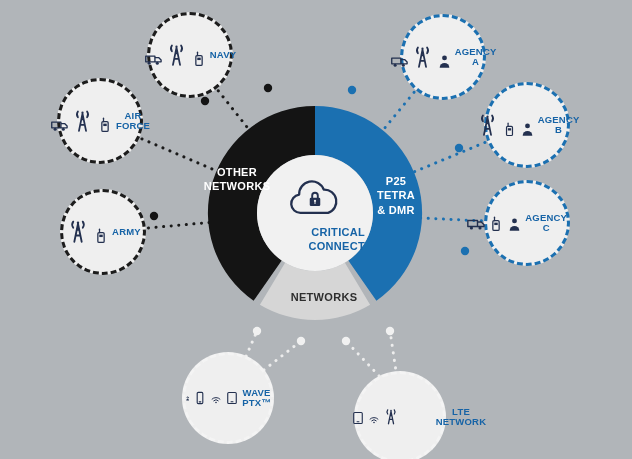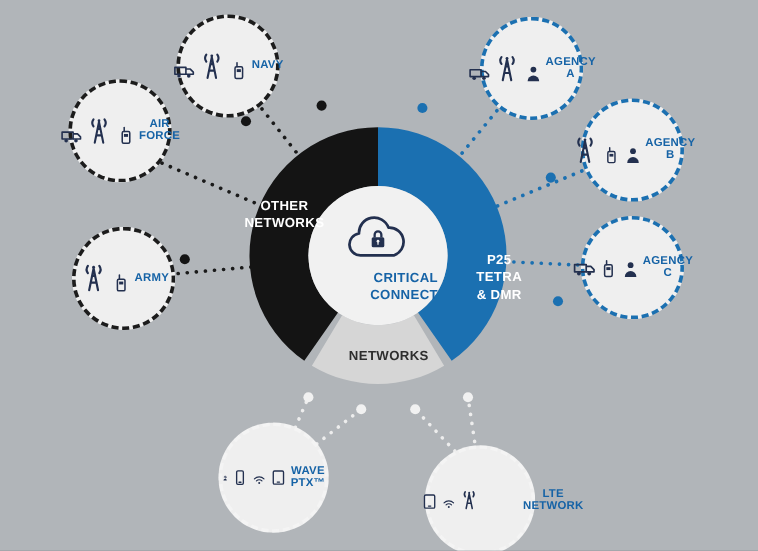--- a/index.html
+++ b/index.html
@@ -123,21 +123,21 @@
       <circle class="dot-u" cx="465" cy="251" r="4.2"></circle>
       <circle class="dot-w" cx="257" cy="331" r="4.2"></circle>
       <circle class="dot-w" cx="301" cy="341" r="4.2"></circle>
       <circle class="dot-w" cx="346" cy="341" r="4.2"></circle>
       <circle class="dot-w" cx="390" cy="331" r="4.2"></circle>
     </g>
   </svg>
 
   <div class="seg-label seg-white" style="left:187px;top:165px;width:100px;">OTHER
 NETWORKS</div>
-  <div class="seg-label seg-white" style="left:380px;top:174px;width:72px;margin-top:36px;">P25
+  <div class="seg-label seg-white" style="left:360px;top:174px;width:72px;">P25
 TETRA
 &amp; DMR</div>
   <div class="seg-label seg-dark" style="left:264px;top:290px;width:120px;">NETWORKS</div>
 
   <svg class="hub-cloud" style="left:287px;top:176px;" width="56" height="44" viewBox="0 0 64 46">
     <path d="M15.5 40 a10.5 10.5 0 0 1 -1.6 -20.9 A14.5 14.5 0 0 1 42 13.5 A13.6 13.6 0 0 1 47 40 Z" fill="#f1f1f1" stroke="#23304f" stroke-width="2.6" stroke-linejoin="round"></path>
     <path d="M28.8 23 v-2.8 a3.2 3.2 0 0 1 6.4 0 V23" stroke="#23304f" stroke-width="2.2" fill="none"></path>
     <rect x="26" y="22.6" width="12" height="9.6" rx="1.5" fill="#23304f"></rect>
     <circle cx="32" cy="26.4" r="1.3" fill="#f1f1f1"></circle>
     <rect x="31.4" y="27.2" width="1.2" height="2.6" fill="#f1f1f1"></rect>
@@ -153,21 +153,21 @@
       <svg class="ic" width="25" height="25" viewBox="0 0 24 24">
           <use href="#i-tower"></use>
         </svg>
       <svg class="ic" width="18" height="18" viewBox="0 0 24 24">
           <use href="#i-walkie"></use>
         </svg>
     </div>
     <div class="label">NAVY</div>
   </div>
 
-  <div class="node b86 edge-black" style="left:57px;top:66px;align-items:center;">
+  <div class="node b86 edge-black" style="left:57px;top:78px;align-items:center;">
     <div class="icons">
       <svg class="ic" width="19" height="19" viewBox="0 0 24 24">
           <use href="#i-truck"></use>
         </svg>
       <svg class="ic" width="25" height="25" viewBox="0 0 24 24">
           <use href="#i-tower"></use>
         </svg>
       <svg class="ic" width="18" height="18" viewBox="0 0 24 24">
           <use href="#i-walkie"></use>
         </svg>
@@ -210,21 +210,21 @@
       <svg class="ic" width="25" height="25" viewBox="0 0 24 24">
           <use href="#i-tower"></use>
         </svg>
       <svg class="ic" width="17" height="17" viewBox="0 0 24 24">
           <use href="#i-person"></use>
         </svg>
     </div>
     <div class="label">AGENCY A</div>
   </div>
 
-  <div class="node b86 edge-blue" style="left:484px;top:180px;">
+  <div class="node b86 edge-blue" style="left:484px;top:180px;justify-content:flex-end;">
     <div class="icons">
       <svg class="ic" width="20" height="20" viewBox="0 0 24 24">
           <use href="#i-truck"></use>
         </svg>
       <svg class="ic" width="18" height="18" viewBox="0 0 24 24">
           <use href="#i-walkie"></use>
         </svg>
       <svg class="ic" width="17" height="17" viewBox="0 0 24 24">
           <use href="#i-person"></use>
         </svg>

